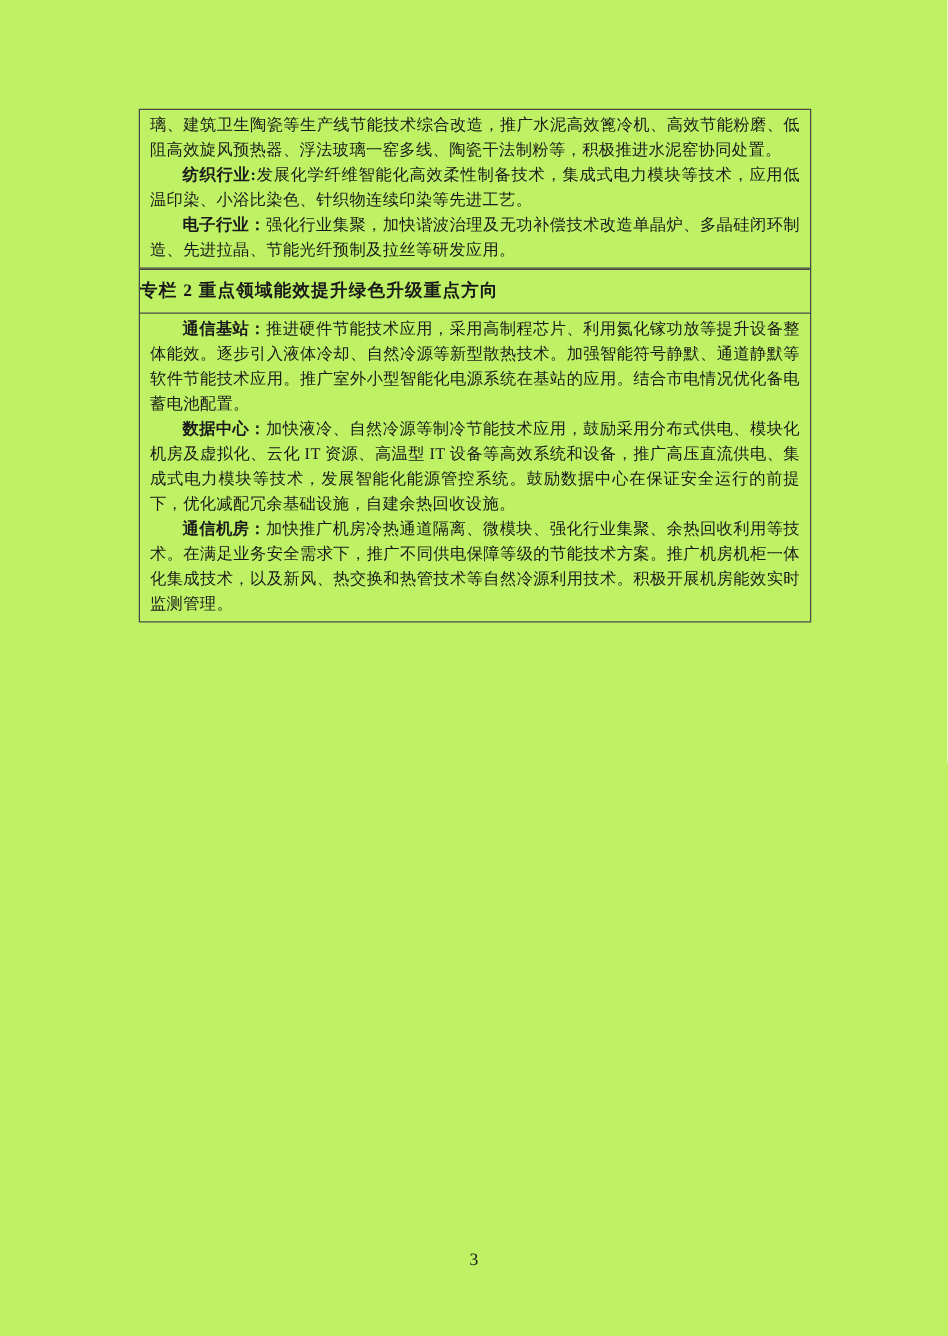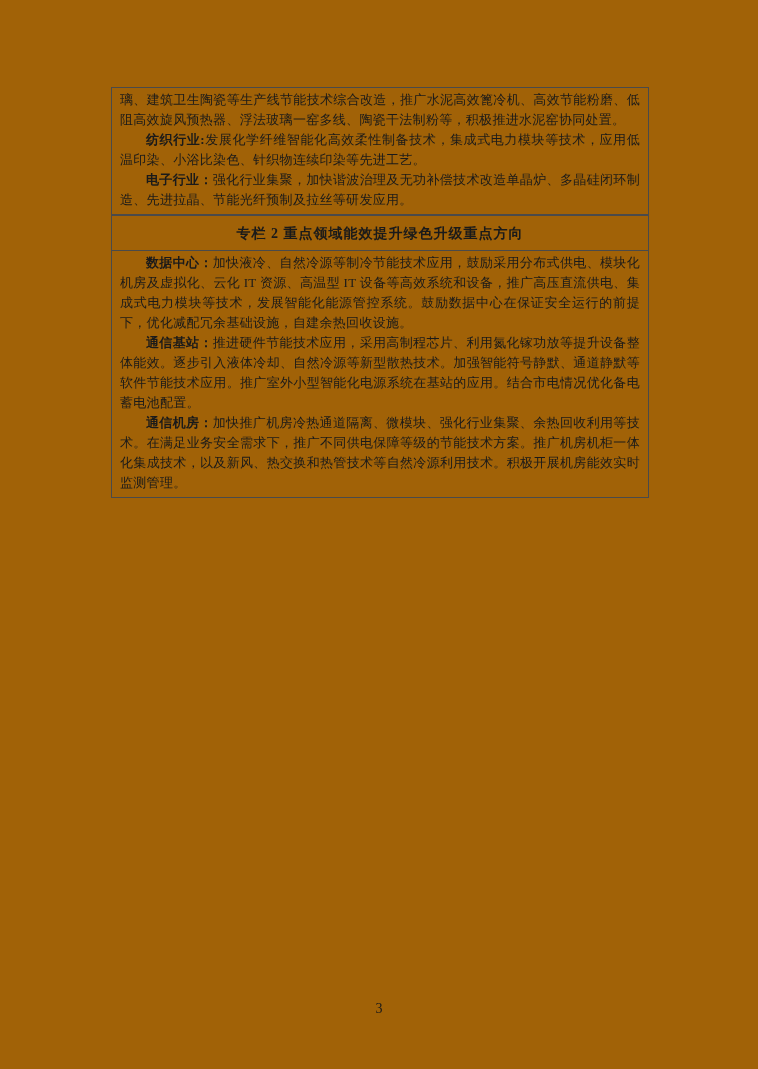--- a/index.html
+++ b/index.html
@@ -5,21 +5,21 @@
   html, body {
     margin: 0;
     padding: 0;
     background: #ffffff;
   }
   .page {
     position: relative;
     width: 758px;
     height: 1069px;
     box-sizing: border-box;
-    background: #a16207;
+    background: #bef264;
     color: #1a1a1a;
     font-family: "Liberation Serif", "DejaVu Serif", serif;
     padding: 87px 97px 0 99px;
     overflow: hidden;
   }
   .box {
     border: 1px solid #4a4a4a;
     margin: 0 12px;
     box-sizing: border-box;
   }
@@ -47,21 +47,20 @@
     margin: 13px 0 15px 0;
     text-align: justify;
     text-justify: inter-ideograph;
     text-indent: 2.1em;
     letter-spacing: 1.5px;
   }
   .bodytext b {
     letter-spacing: 1px;
   }
   .box-title {
-    text-align: center;
     font-weight: bold;
     font-size: 14px;
     line-height: 20px;
     padding: 8px 0 6px 0;
     border-bottom: 1px solid #4a4a4a;
     letter-spacing: 1px;
   }
   .page-number {
     position: absolute;
     left: 0;
@@ -82,21 +81,21 @@
       <p class="boxpara continuation"><span>璃、建筑卫生陶瓷等生产线节能技术综合改造，推广水泥高效篦冷机、高效节能粉磨、低阻高效旋风预热器、浮法玻璃一窑多线、陶瓷干法制粉等，积极推进水泥窑协同处置。</span></p>
       <p class="boxpara"><b class="plabel">纺织行业:</b><span>发展化学纤维智能化高效柔性制备技术，集成式电力模块等技术，应用低温印染、小浴比染色、针织物连续印染等先进工艺。</span></p>
       <p class="boxpara"><b class="plabel">电子行业：</b><span>强化行业集聚，加快谐波治理及无功补偿技术改造单晶炉、多晶硅闭环制造、先进拉晶、节能光纤预制及拉丝等研发应用。</span></p>
     </div>
   </div>
 
 
   <div class="box">
     <div class="box-title">专栏 2  重点领域能效提升绿色升级重点方向</div>
     <div class="box-body">
+      <p class="boxpara"><b class="plabel">通信基站：</b><span>推进硬件节能技术应用，采用高制程芯片、利用氮化镓功放等提升设备整体能效。逐步引入液体冷却、自然冷源等新型散热技术。加强智能符号静默、通道静默等软件节能技术应用。推广室外小型智能化电源系统在基站的应用。结合市电情况优化备电蓄电池配置。</span></p>
       <p class="boxpara"><b class="plabel">数据中心：</b><span>加快液冷、自然冷源等制冷节能技术应用，鼓励采用分布式供电、模块化机房及虚拟化、云化 IT 资源、高温型 IT 设备等高效系统和设备，推广高压直流供电、集成式电力模块等技术，发展智能化能源管控系统。鼓励数据中心在保证安全运行的前提下，优化减配冗余基础设施，自建余热回收设施。</span></p>
-      <p class="boxpara"><b class="plabel">通信基站：</b><span>推进硬件节能技术应用，采用高制程芯片、利用氮化镓功放等提升设备整体能效。逐步引入液体冷却、自然冷源等新型散热技术。加强智能符号静默、通道静默等软件节能技术应用。推广室外小型智能化电源系统在基站的应用。结合市电情况优化备电蓄电池配置。</span></p>
       <p class="boxpara"><b class="plabel">通信机房：</b><span>加快推广机房冷热通道隔离、微模块、强化行业集聚、余热回收利用等技术。在满足业务安全需求下，推广不同供电保障等级的节能技术方案。推广机房机柜一体化集成技术，以及新风、热交换和热管技术等自然冷源利用技术。积极开展机房能效实时监测管理。</span></p>
     </div>
   </div>
 
   <div class="page-number">3</div>
 
 </div>
 
 </body></html>

